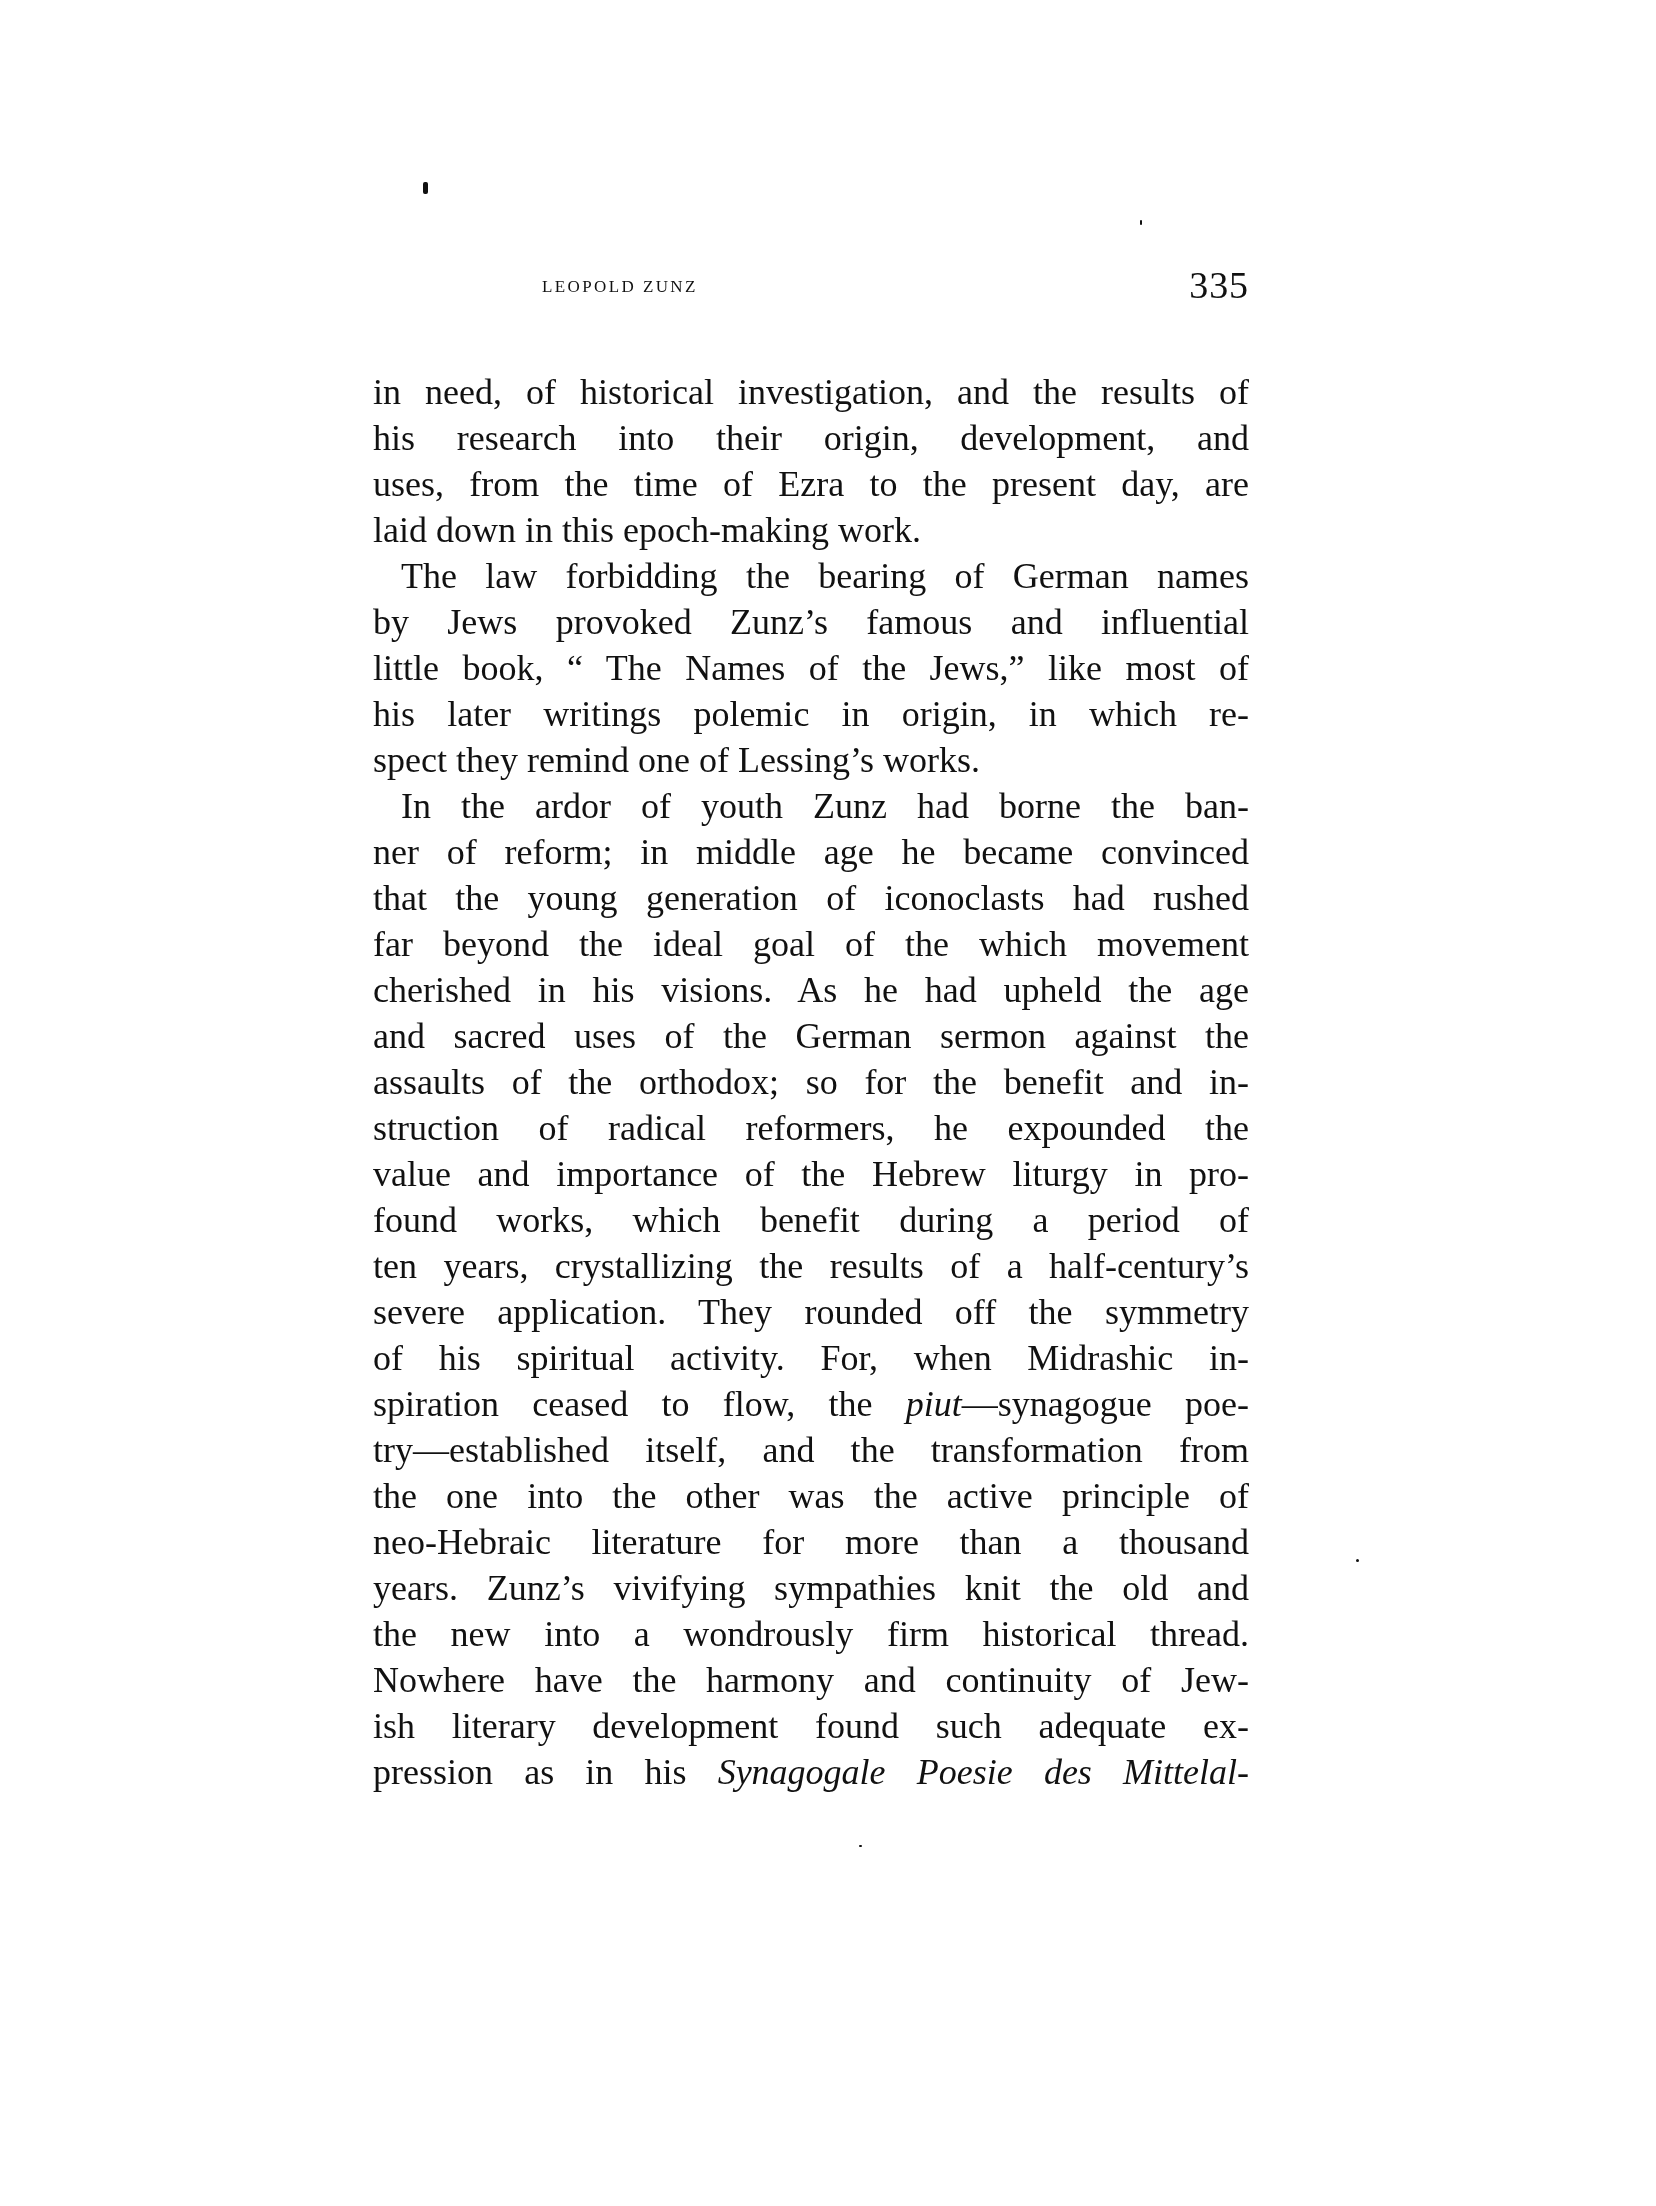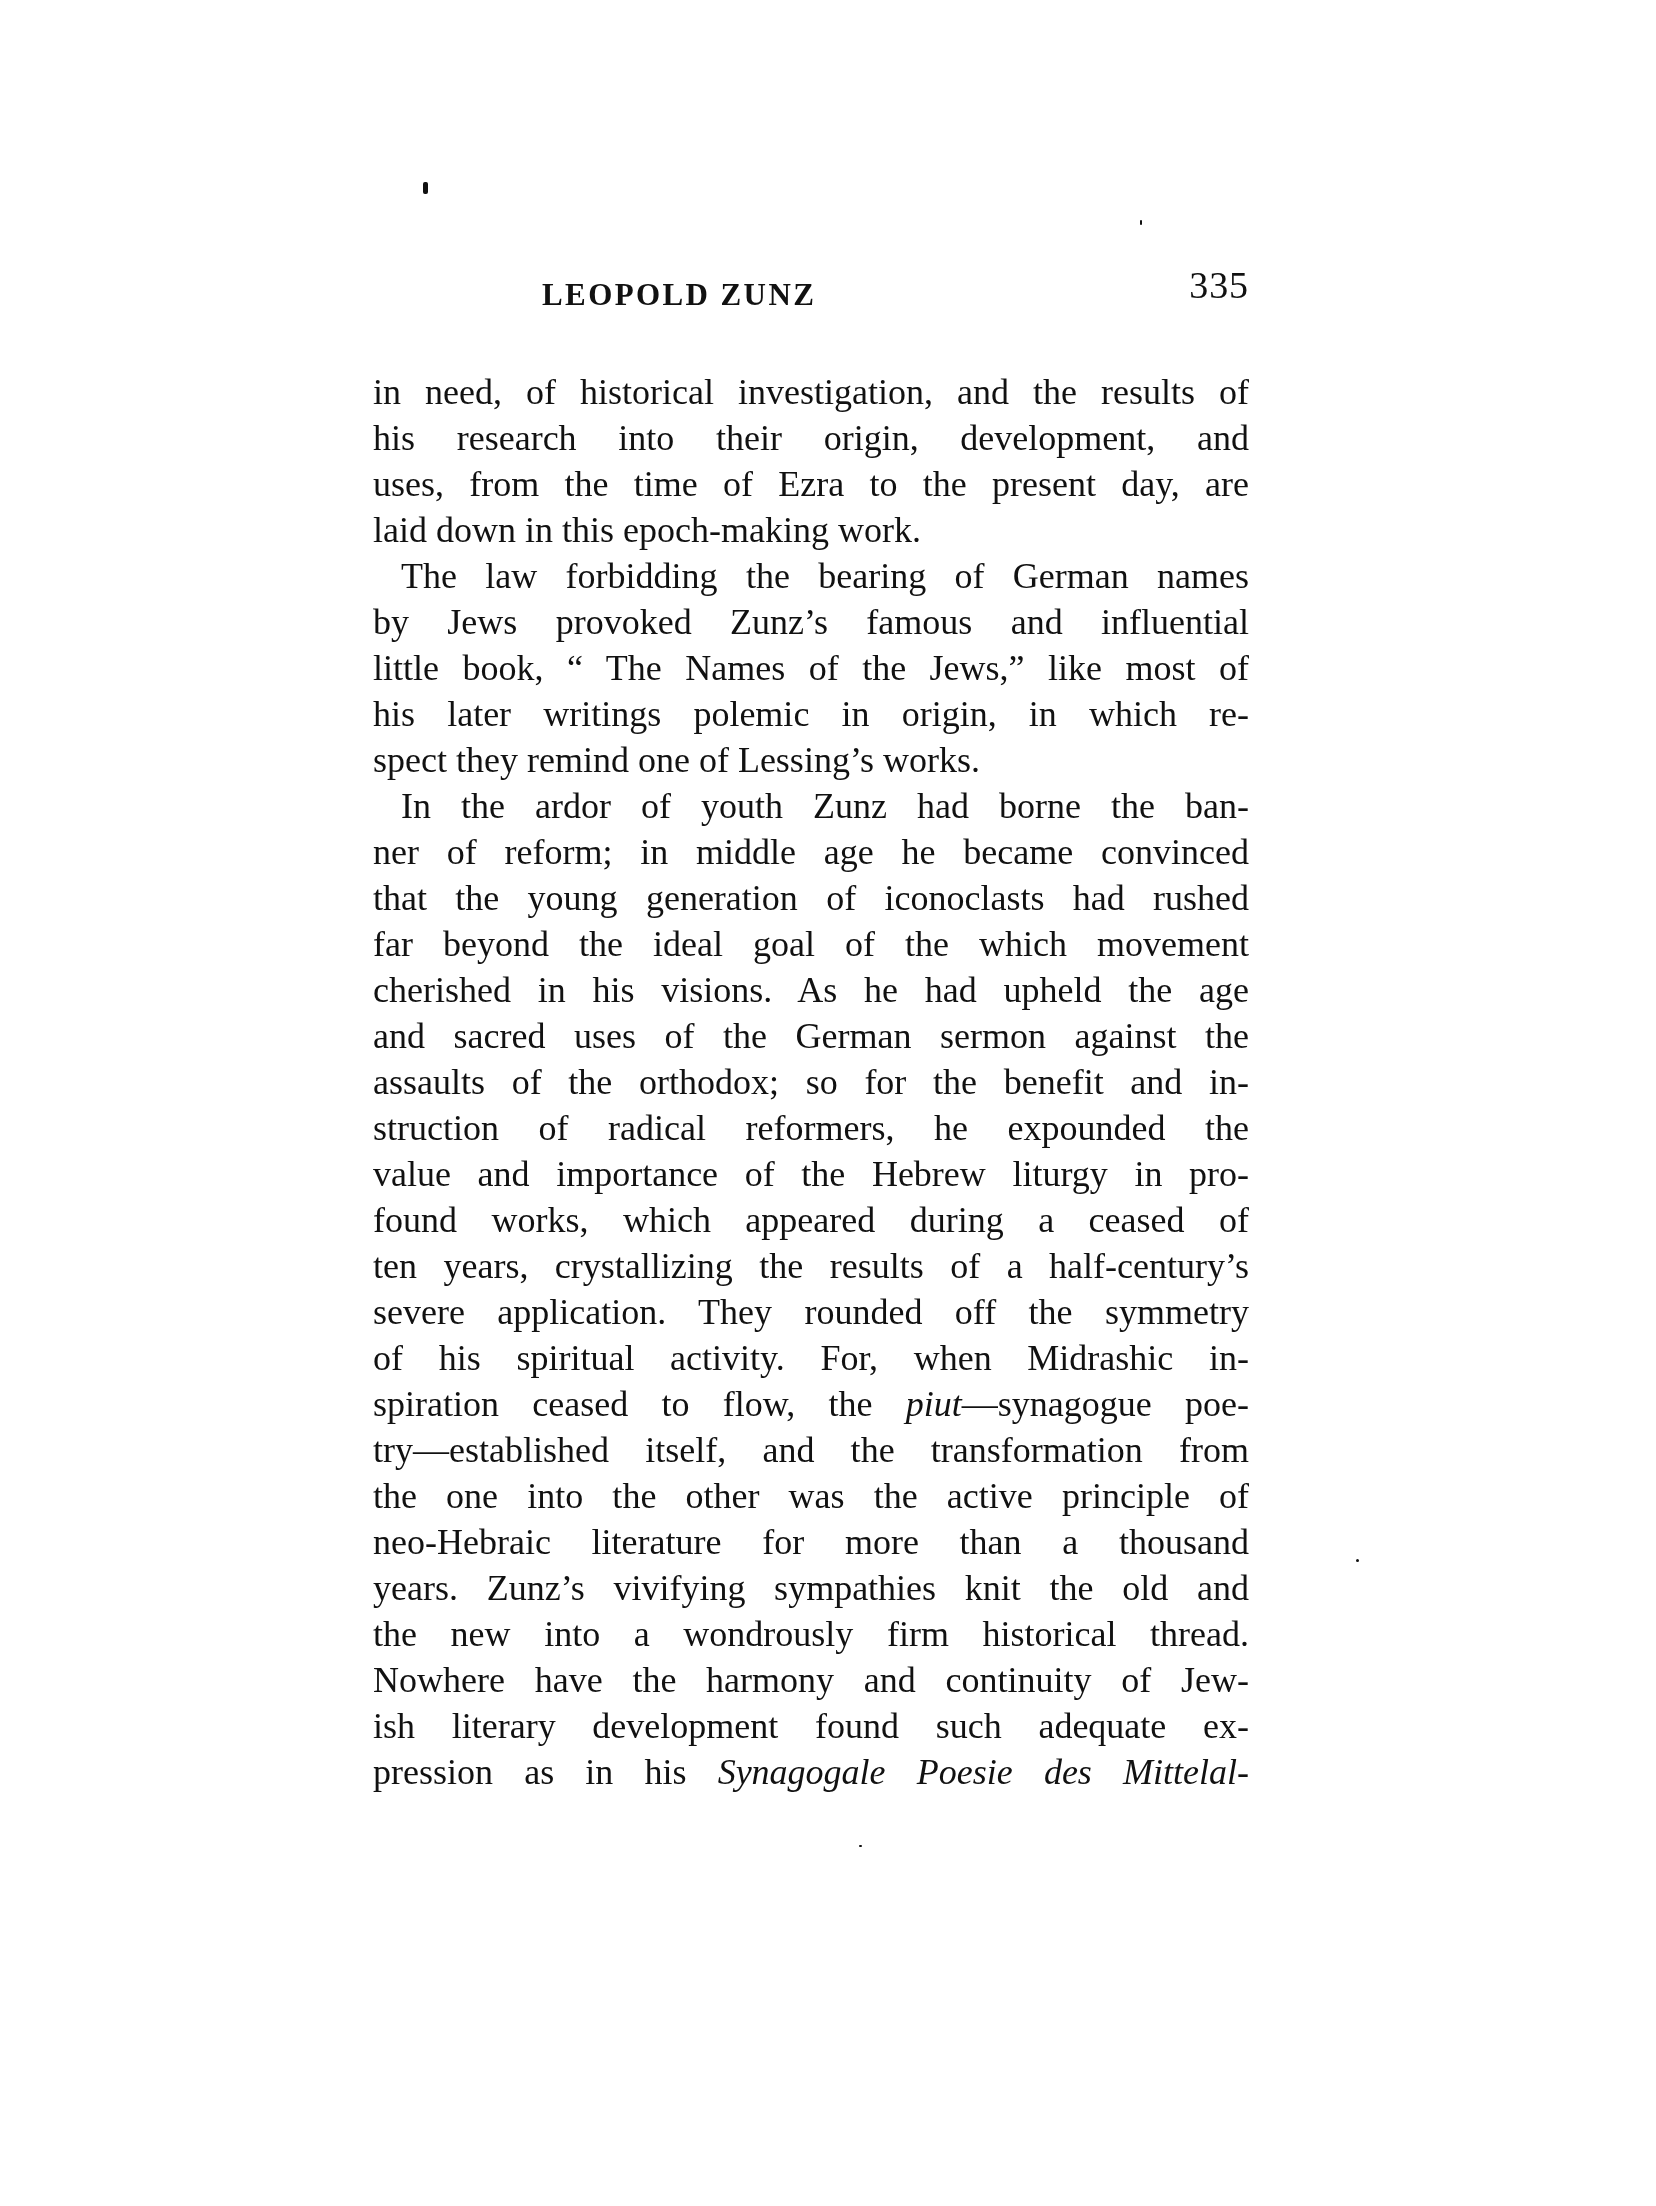--- a/index.html
+++ b/index.html
@@ -30,23 +30,23 @@
       position: absolute;
       left: 373px;
       top: 269px;
       width: 876px;
       height: 56px;
     }
     .running-title {
       position: absolute;
       left: 169px;
       top: 7.5px;
-      font-size: 31px;
+      font-size: 17px;
       letter-spacing: 2.4px;
-      font-weight: bold;
+      font-weight: normal;
     }
     .page-number {
       position: absolute;
       right: 0;
       top: -5.6px;
       font-size: 38px;
       letter-spacing: 0.9px;
     }
     .text-block {
       position: absolute;
@@ -100,21 +100,21 @@
       <div class="line last">spect they remind one of Lessing’s works.</div>
       <div class="line indent">In the ardor of youth Zunz had borne the ban-</div>
       <div class="line">ner of reform; in middle age he became convinced</div>
       <div class="line">that the young generation of iconoclasts had rushed</div>
       <div class="line">far beyond the ideal goal of the which movement</div>
       <div class="line">cherished in his visions.  As he had upheld the age</div>
       <div class="line">and sacred uses of the German sermon against the</div>
       <div class="line">assaults of the orthodox; so for the benefit and in-</div>
       <div class="line">struction of radical reformers, he expounded the</div>
       <div class="line">value and importance of the Hebrew liturgy in pro-</div>
-      <div class="line">found works, which appeared during a ceased of</div>
+      <div class="line">found works, which benefit during a period of</div>
       <div class="line">ten years, crystallizing the results of a half-century’s</div>
       <div class="line">severe application.  They rounded off the symmetry</div>
       <div class="line">of his spiritual activity.  For, when Midrashic in-</div>
       <div class="line"><span>spiration ceased to flow, the </span><em>piut</em><span>—synagogue poe-</span></div>
       <div class="line">try—established itself, and the transformation from</div>
       <div class="line">the one into the other was the active principle of</div>
       <div class="line">neo-Hebraic literature for more than a thousand</div>
       <div class="line">years.  Zunz’s vivifying sympathies knit the old and</div>
       <div class="line">the new into a wondrously firm historical thread.</div>
       <div class="line">Nowhere have the harmony and continuity of Jew-</div>

